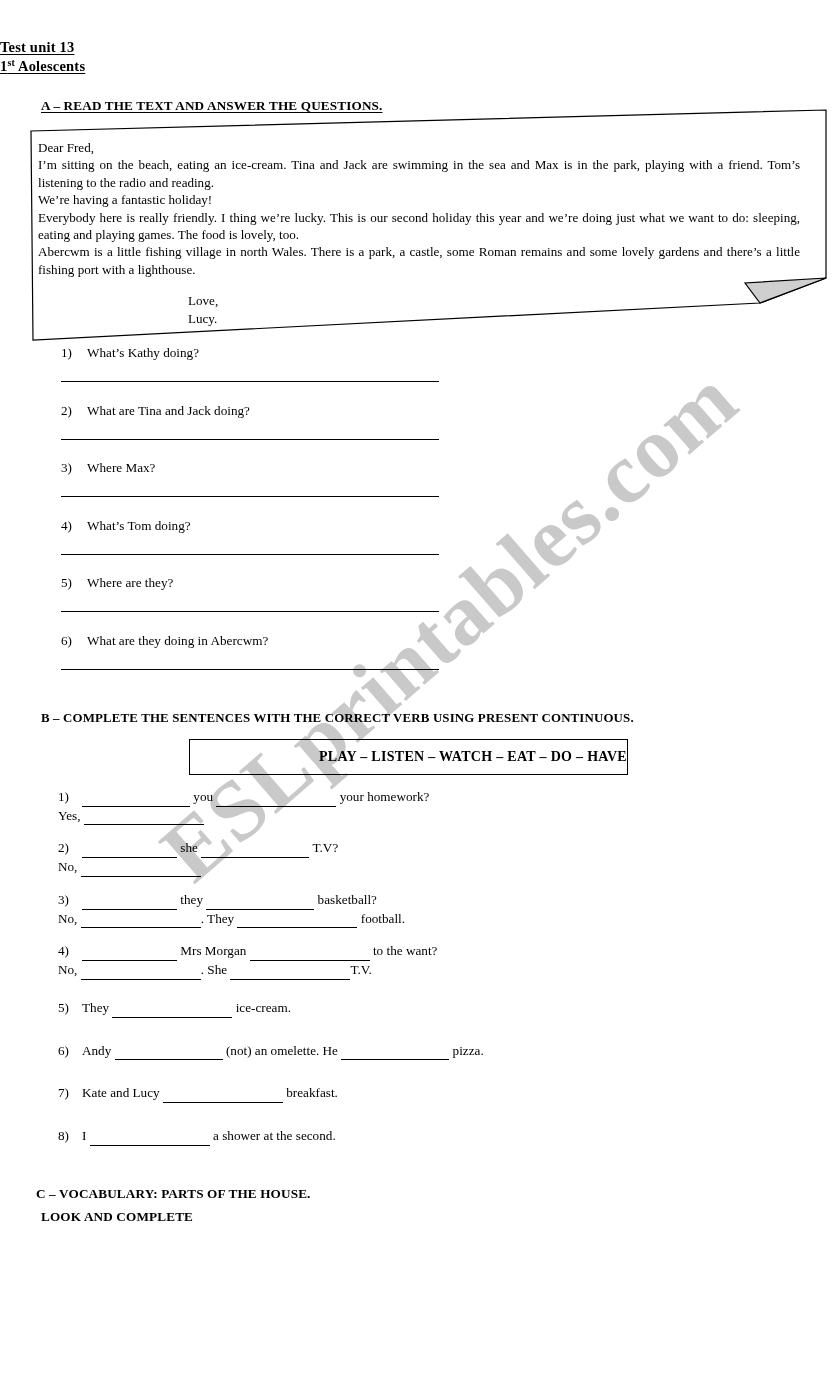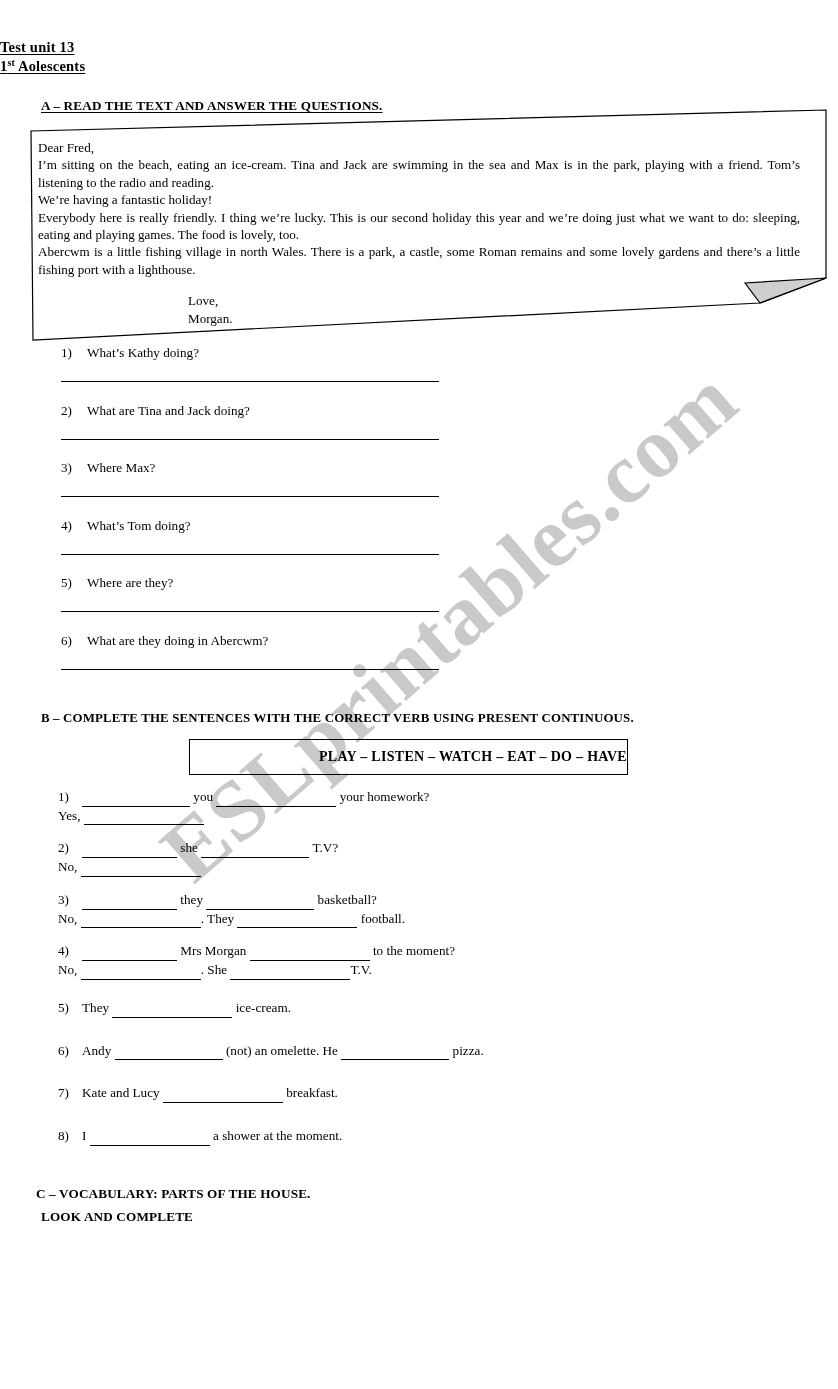--- a/index.html
+++ b/index.html
@@ -197,21 +197,21 @@
     </svg>
 
     <div class="letter-text">
       <p class="nojust">Dear Fred,</p>
       <p>I’m sitting on the beach, eating an ice-cream. Tina and Jack are swimming in the sea and Max is in the park, playing with a friend. Tom’s listening to the radio and reading.</p>
       <p class="nojust">We’re having a fantastic holiday!</p>
       <p>Everybody here is really friendly.  I thing we’re lucky.  This is our second holiday this year and we’re doing just what we want to do: sleeping, eating and playing games. The food is lovely, too.</p>
       <p>Abercwm is a little fishing village in north Wales. There is a park, a castle, some Roman remains and some lovely gardens and there’s a little fishing port with a lighthouse.</p>
       <div class="sign">
         <div>Love,</div>
-        <div>Morgan.</div>
+        <div>Lucy.</div>
       </div>
     </div>
 
     <div class="questions">
 
       <div class="q-item">
         <div class="q-text"><span class="q-num">1)</span><span>What’s Kathy doing?</span></div>
         <div class="q-rule"></div>
       </div>
 
@@ -259,38 +259,38 @@
         <div class="ex-line"><span class="ex-num">2)</span><span class="blank b-md"></span>&nbsp;<span>she</span>&nbsp;<span class="blank b-lg"></span>&nbsp;<span>T.V?</span></div>
         <div class="ex-line gap-a"><span>No,</span>&nbsp;<span class="blank b-xl"></span></div>
       </div>
 
       <div class="ex-item">
         <div class="ex-line"><span class="ex-num">3)</span><span class="blank b-md"></span>&nbsp;<span>they</span>&nbsp;<span class="blank b-lg"></span>&nbsp;<span>basketball?</span></div>
         <div class="ex-line gap-a"><span>No,</span>&nbsp;<span class="blank b-xl"></span><span>. They</span>&nbsp;<span class="blank b-xl"></span>&nbsp;<span>football.</span></div>
       </div>
 
       <div class="ex-item">
-        <div class="ex-line"><span class="ex-num">4)</span><span class="blank b-md"></span>&nbsp;<span>Mrs Morgan</span>&nbsp;<span class="blank b-xl"></span>&nbsp;<span>to the moment?</span></div>
+        <div class="ex-line"><span class="ex-num">4)</span><span class="blank b-md"></span>&nbsp;<span>Mrs Morgan</span>&nbsp;<span class="blank b-xl"></span>&nbsp;<span>to the want?</span></div>
         <div class="ex-line gap-b"><span>No,</span>&nbsp;<span class="blank b-xl"></span><span>. She</span>&nbsp;<span class="blank b-xl"></span><span>T.V.</span></div>
       </div>
 
       <div class="ex-item">
         <div class="ex-line gap-s"><span class="ex-num">5)</span><span>They</span>&nbsp;<span class="blank b-xl"></span>&nbsp;<span>ice-cream.</span></div>
       </div>
 
       <div class="ex-item">
         <div class="ex-line gap-s"><span class="ex-num">6)</span><span>Andy</span>&nbsp;<span class="blank b-lg"></span>&nbsp;<span>(not) an omelette. He</span>&nbsp;<span class="blank b-lg"></span>&nbsp;<span>pizza.</span></div>
       </div>
 
       <div class="ex-item">
         <div class="ex-line gap-s"><span class="ex-num">7)</span><span>Kate and Lucy</span>&nbsp;<span class="blank b-xl"></span>&nbsp;<span>breakfast.</span></div>
       </div>
 
       <div class="ex-item">
-        <div class="ex-line"><span class="ex-num">8)</span><span>I</span>&nbsp;<span class="blank b-xl"></span>&nbsp;<span>a shower at the moment.</span></div>
+        <div class="ex-line"><span class="ex-num">8)</span><span>I</span>&nbsp;<span class="blank b-xl"></span>&nbsp;<span>a shower at the second.</span></div>
       </div>
 
     </div>
 
     <div class="heading heading-c">C – VOCABULARY: PARTS OF THE HOUSE.</div>
     <div class="heading heading-c2">LOOK AND COMPLETE</div>
 
   </div>
 </div>
 

